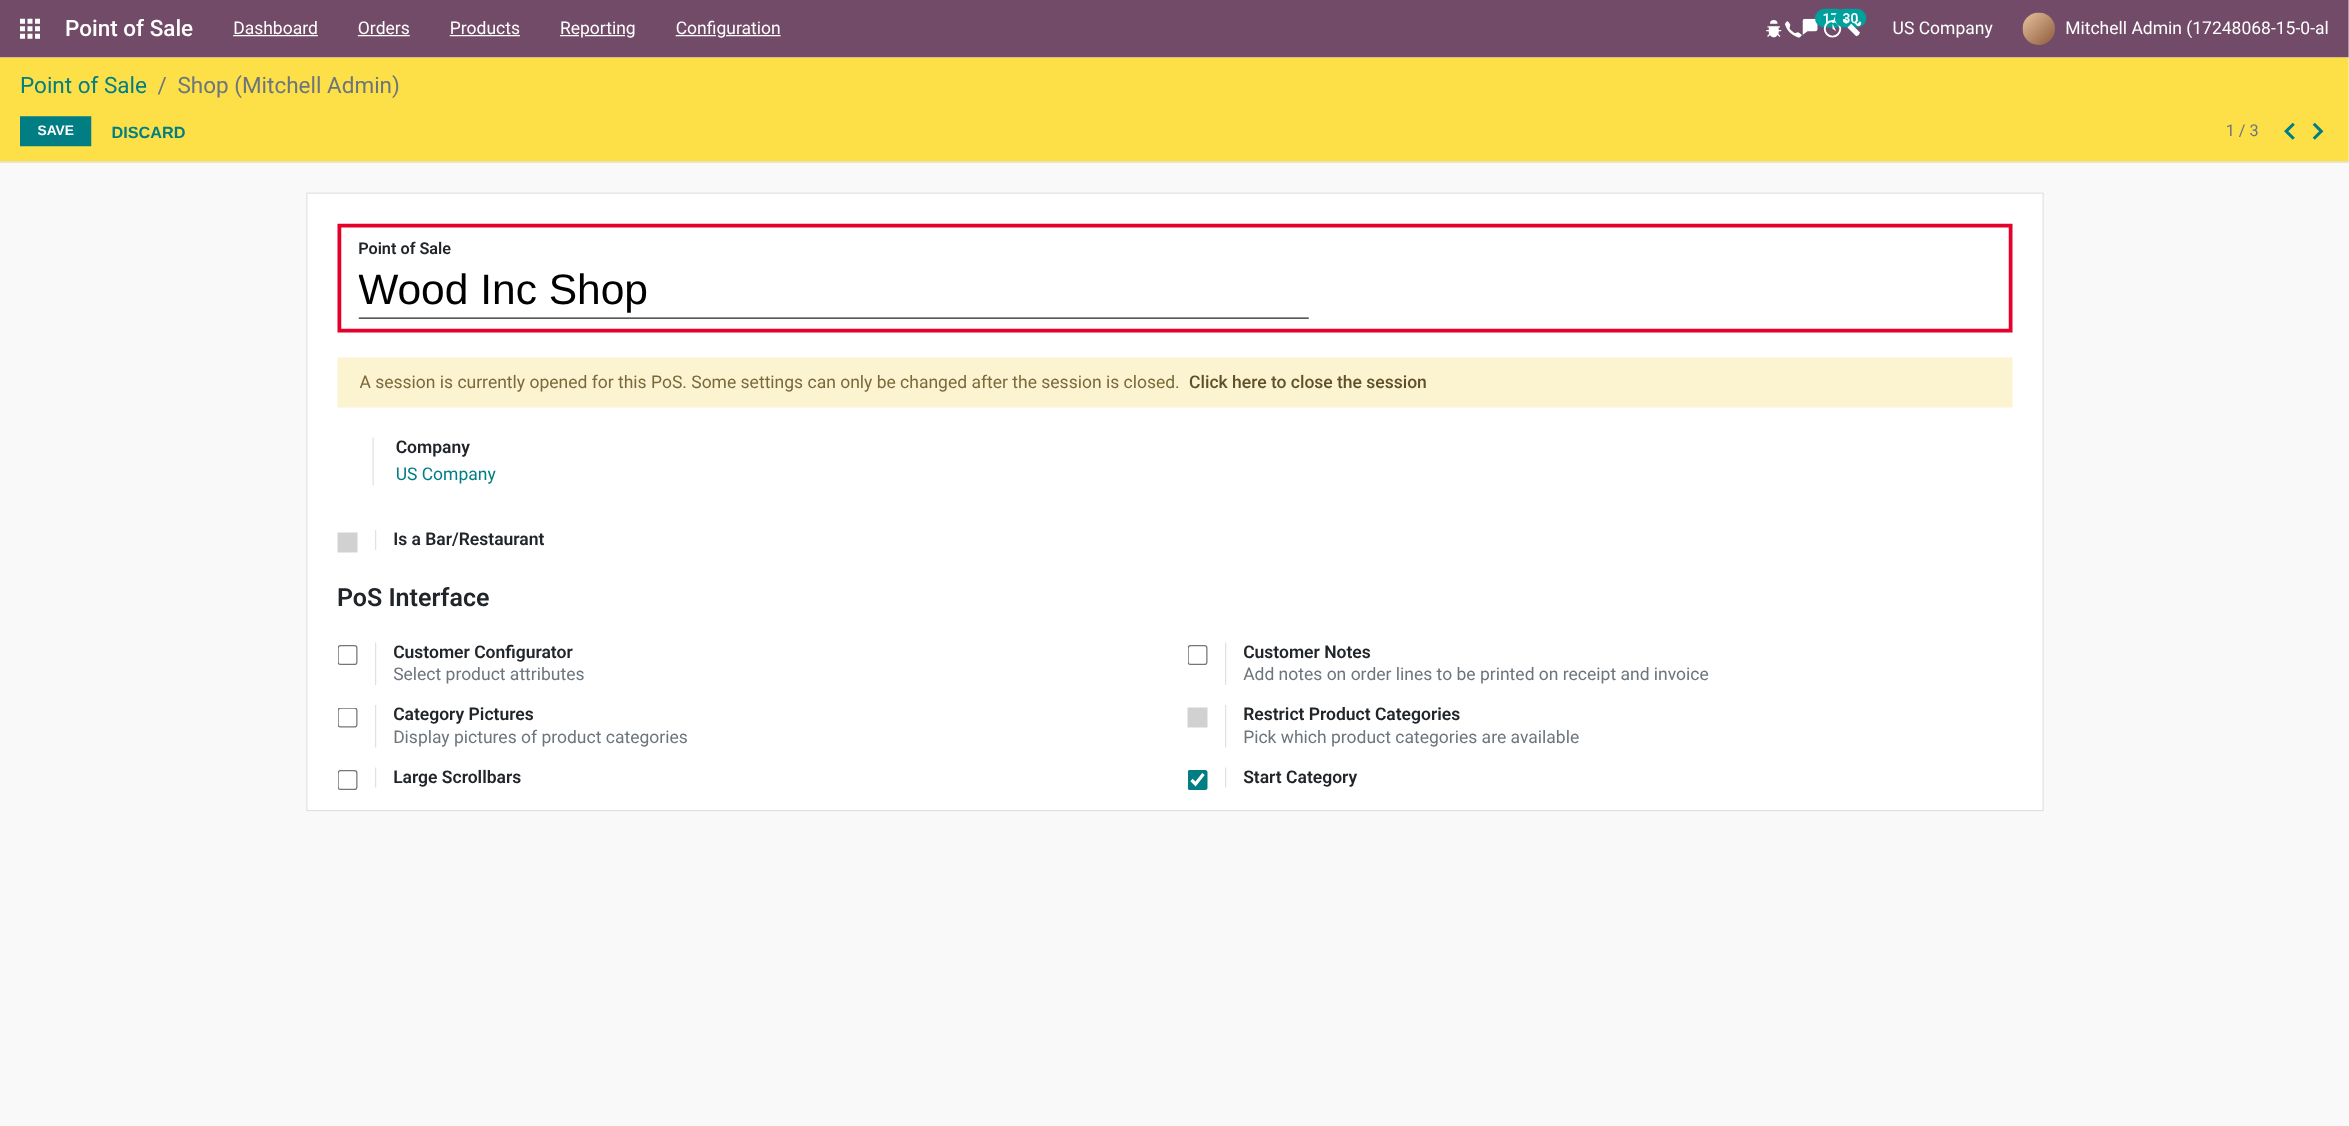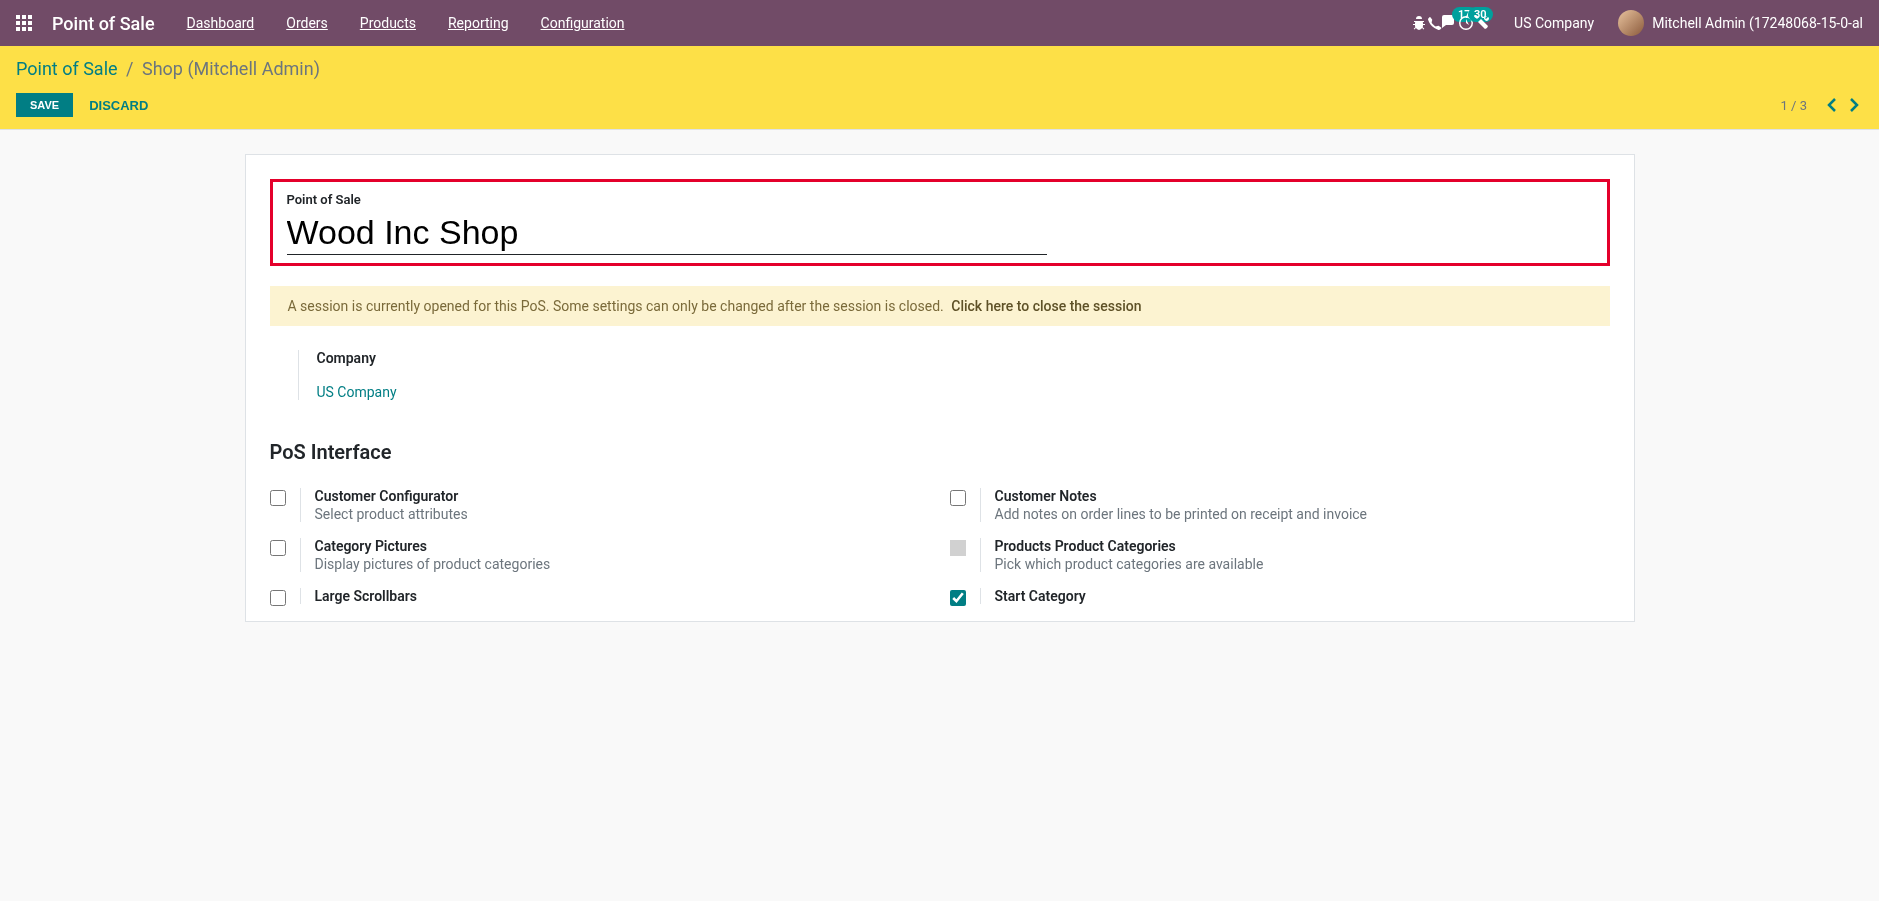--- a/index.html
+++ b/index.html
@@ -40,21 +40,21 @@
   .sheet { background:#fff; border:1px solid #dee2e6; width: 1390px; max-width: calc(100% - 32px); padding: 24px 24px 4px 24px; position:relative; }
   
   .highlight-box { border: 3px solid #E4002B; padding: 10px 14px 8px 14px; margin-bottom: 20px; }
   .field-label-sm { font-size: 13px; font-weight: 600; color:#212529; margin-bottom:4px; }
   .title-input { font-size: 34px; font-weight: 400; border:none; border-bottom: 1px solid #212529; width: 760px; max-width:100%; padding: 2px 0; outline:none; }
   
   .alert-warning { background:#fcf3d1; color:#7a6a3a; padding: 12px 18px; font-size:14px; margin-bottom: 24px; }
   .alert-warning .alert-link { color:#5e5127; font-weight:500; cursor:pointer; margin-left:4px; }
   
   .company-block { border-left: 1px solid #dee2e6; padding-left: 18px; margin-bottom: 28px; margin-left: 28px; }
-  .company-label { font-weight:600; font-size:14px; margin-bottom:18px; }
+  .company-label { font-weight:600; font-size:14px; margin-bottom:6px; }
   .company-value { color:#017E84; cursor:pointer; font-size:14px; }
   
   .settings-grid { display:grid; grid-template-columns: 1fr 1fr; column-gap: 20px; row-gap: 0; }
   .setting-row { display:flex; align-items:flex-start; padding: 8px 0; }
   .setting-check { width: 30px; flex-shrink:0; padding-top:2px; }
   .setting-check input[type=checkbox] { width:16px; height:16px; cursor:pointer; accent-color:#017E84; }
   .setting-check .disabled-box { width:16px; height:16px; background:#d1d1d1; display:inline-block; }
   .setting-body { border-left: 1px solid #dee2e6; padding-left: 14px; flex:1; }
   .setting-title { font-weight:600; font-size:14px; color:#212529; }
   .setting-desc { color:#6c757d; font-size:14px; margin-top:2px; }
@@ -166,20 +166,26 @@
       <span class="alert-link">Click here to close the session</span>
     </div>
 
     <div class="company-block">
       <div class="company-label">Company</div>
       <div class="company-value">US Company</div>
     </div>
 
     <div class="settings-grid">
 
+      <div class="setting-row">
+        <div class="setting-check"><span class="disabled-box"></span></div>
+        <div class="setting-body">
+          <div class="setting-title">Is a Bar/Restaurant</div>
+        </div>
+      </div>
 
 
       <h2 class="section-heading full-row">PoS Interface</h2>
 
       <div class="setting-row">
         <div class="setting-check"><input type="checkbox" style=""></div>
         <div class="setting-body">
           <div class="setting-title">Customer Configurator</div>
           <div class="setting-desc">Select product attributes</div>
         </div>
@@ -197,21 +203,21 @@
         <div class="setting-check"><input type="checkbox" style=""></div>
         <div class="setting-body">
           <div class="setting-title">Category Pictures</div>
           <div class="setting-desc">Display pictures of product categories</div>
         </div>
       </div>
 
       <div class="setting-row">
         <div class="setting-check"><span class="disabled-box"></span></div>
         <div class="setting-body">
-          <div class="setting-title">Products Product Categories</div>
+          <div class="setting-title">Restrict Product Categories</div>
           <div class="setting-desc">Pick which product categories are available</div>
         </div>
       </div>
 
       <div class="setting-row">
         <div class="setting-check"><input type="checkbox" style=""></div>
         <div class="setting-body">
           <div class="setting-title">Large Scrollbars</div>
         </div>
       </div>

